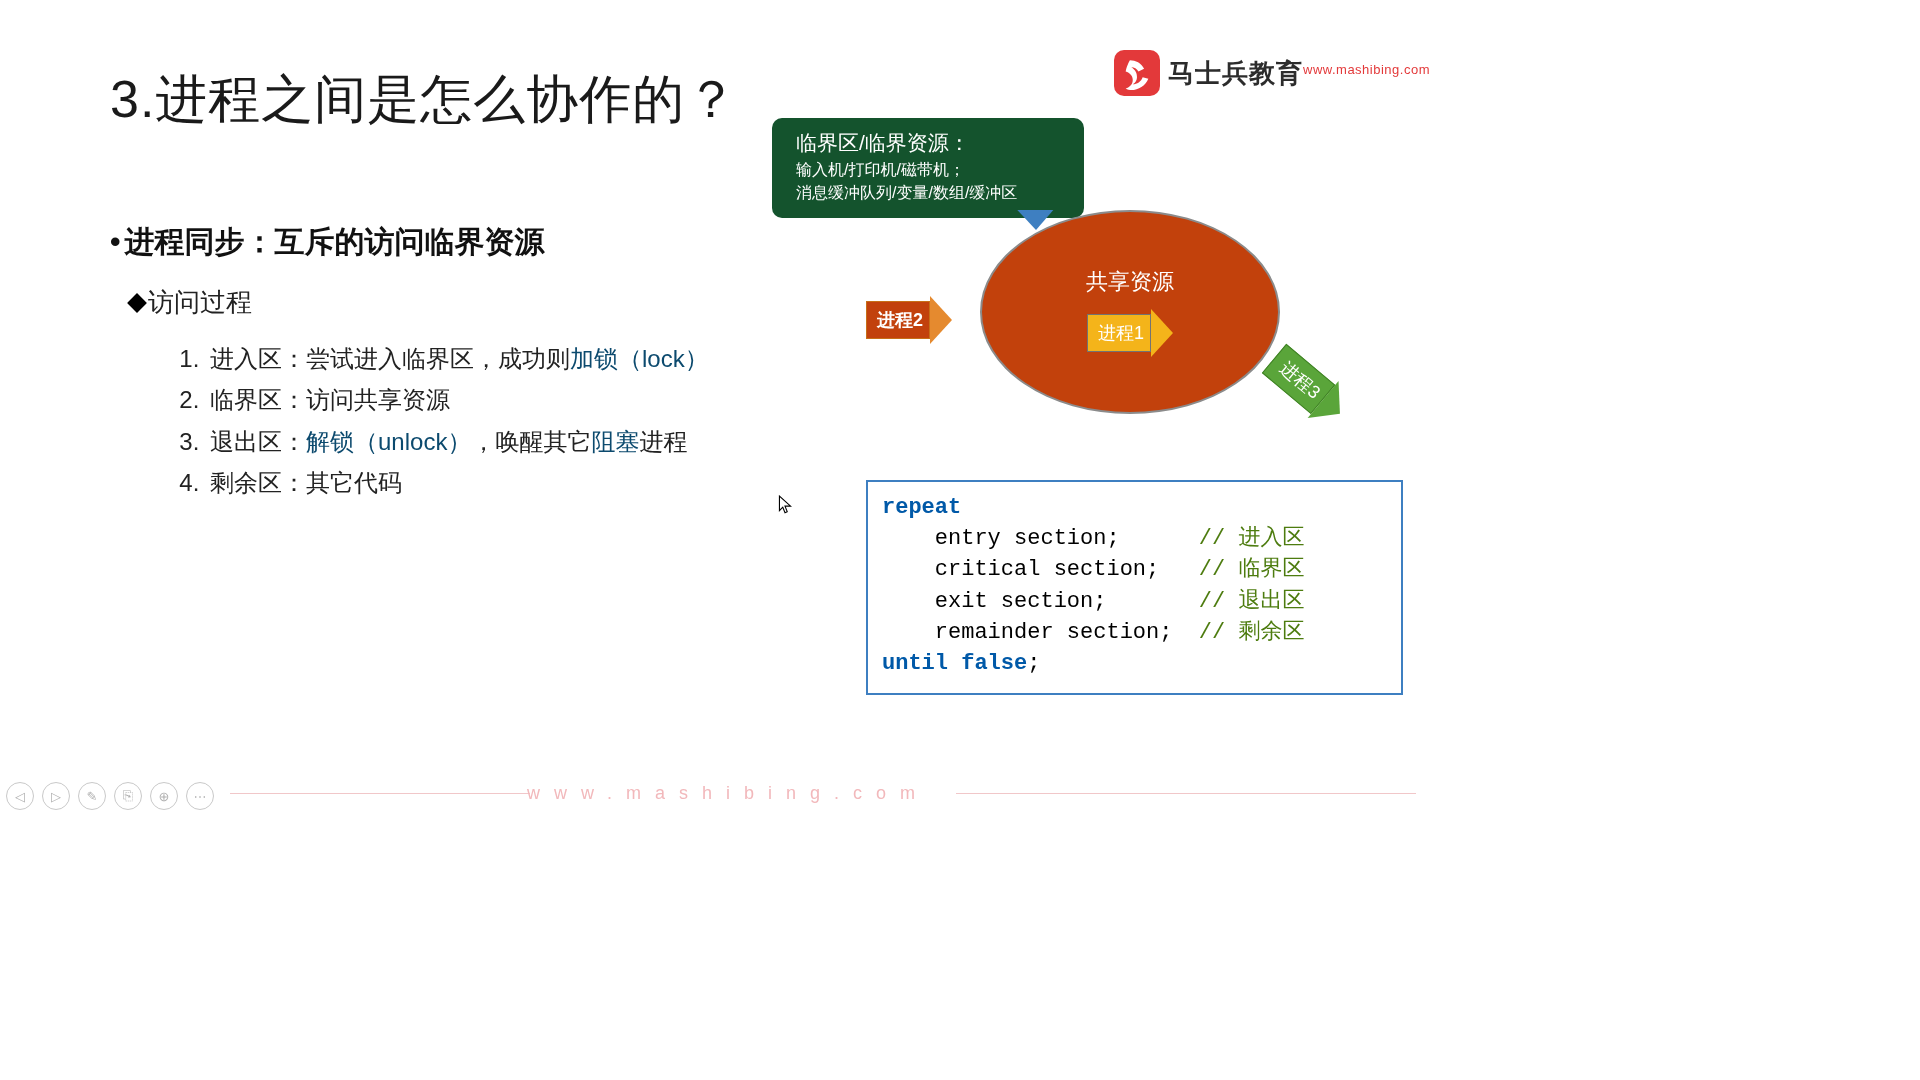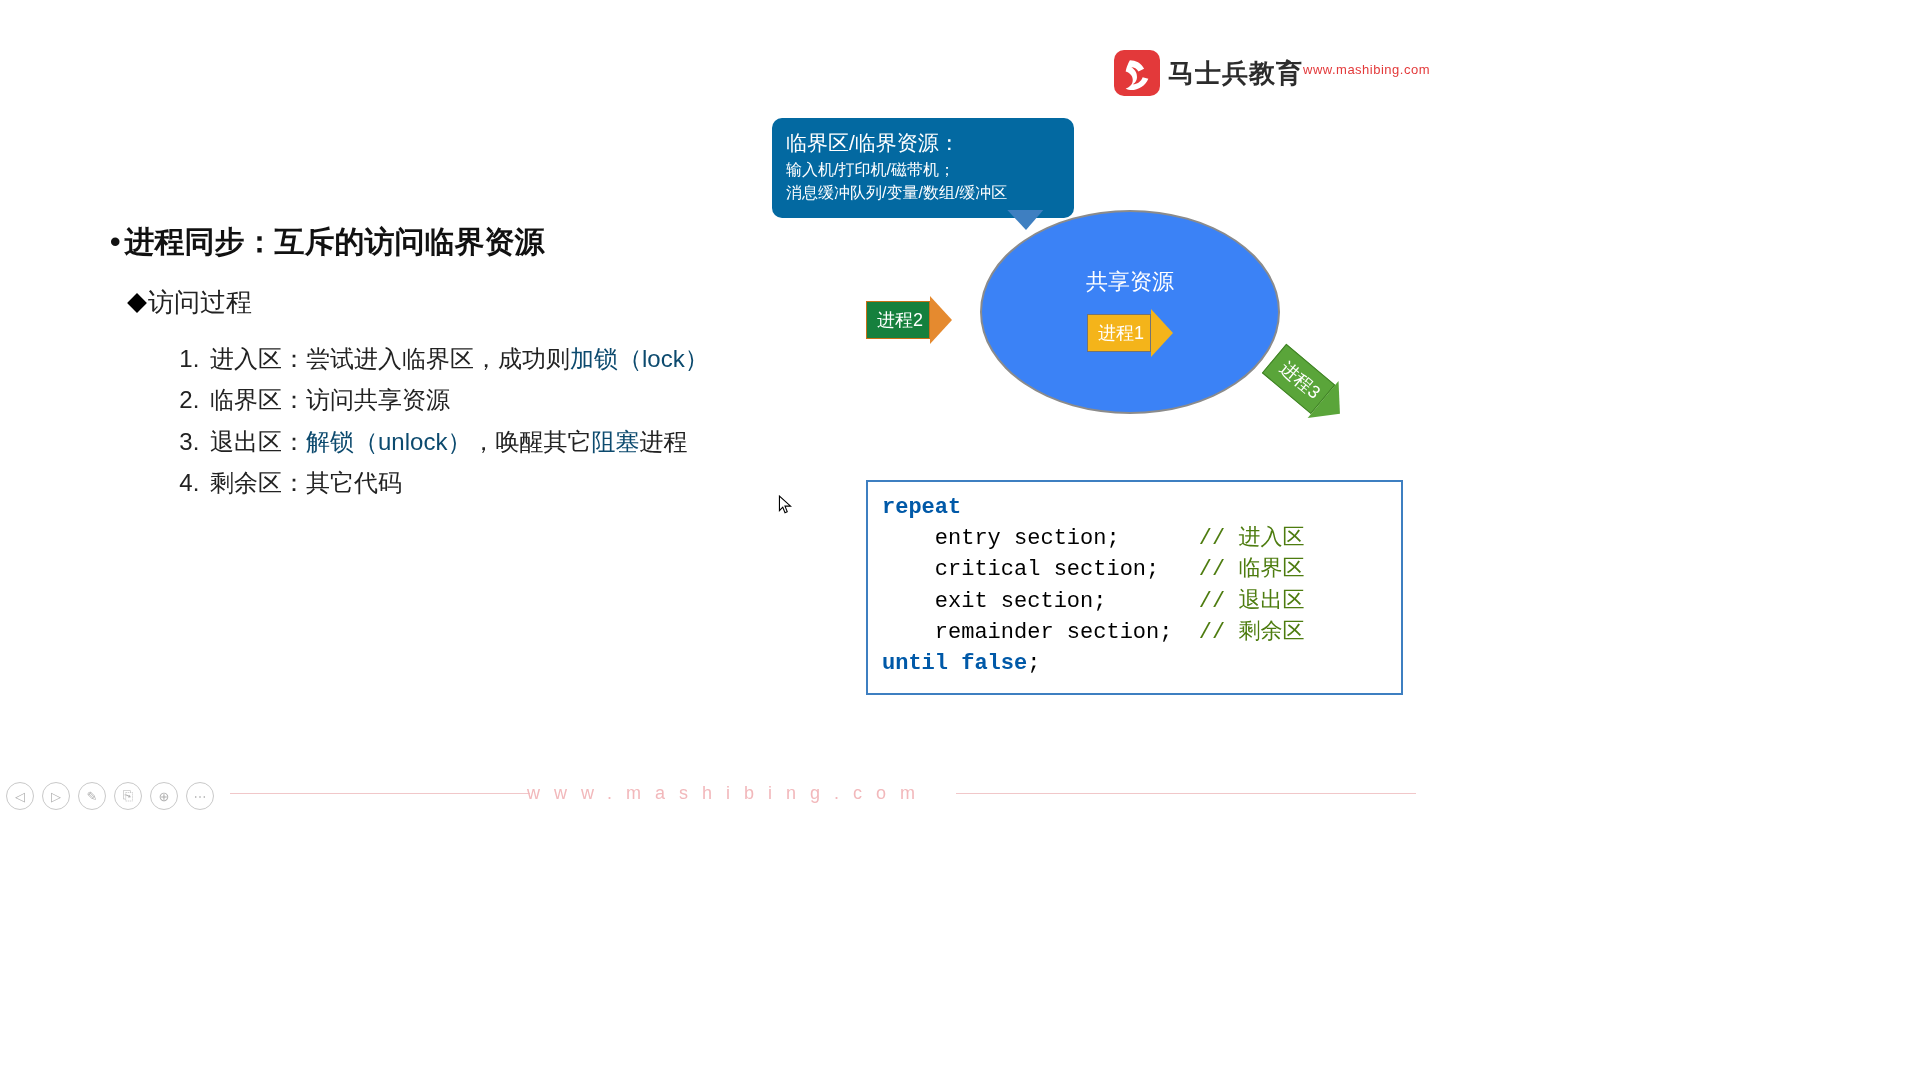--- a/index.html
+++ b/index.html
@@ -82,24 +82,24 @@
   line-height: 1.72;
 }
 ol.steps li { padding-left: 4px;}
 .red { color:#0c4a6e; }
 
 
 .bubble {
   position: absolute;
   top: 118px;
   left: 772px;
-  background: #0369a1;
+  background: #14532d;
   color: #fff;
   border-radius: 10px;
-  padding: 10px 18px 14px 14px;
+  padding: 10px 18px 14px 24px;
   width: 270px;
   line-height:1.4;
 }
 .bubble .t { font-size: 21px; margin-bottom:2px;}
 .bubble .s { font-size: 16px; }
 .bubble::after{
   content:"";
   position:absolute;
   bottom:-32px;
   right:40px;
@@ -107,21 +107,21 @@
   border-style:solid;
   border-color:#3e7fc1 transparent transparent transparent;
   transform: skewX(-25deg);
 }
 
 
 .oval {
   position:absolute;
   top: 210px; left: 980px;
   width: 296px; height: 200px;
-  background:#3b82f6;
+  background:#c2410c;
   border: 2px solid #8b8b8b;
   border-radius: 50%;
   display:flex; flex-direction:column; align-items:center; justify-content:center;
   color:#fff;
 }
 .oval .lbl { font-size:22px; margin-bottom:12px;}
 .arrow {
   position:absolute;
   display:flex; align-items:center;
 }
@@ -129,21 +129,21 @@
   height:36px;
   display:flex; align-items:center; justify-content:center;
   color:#fff; font-size:18px; font-weight:500;
   padding: 0 6px 0 10px;
 }
 .arrow .head {
   width:0;height:0;
   border-top:24px solid transparent;
   border-bottom:24px solid transparent;
 }
-.arrow.orange .body{ background:#15803d; border:1px solid #c76f17;}
+.arrow.orange .body{ background:#c2410c; border:1px solid #c76f17;font-weight:bold;}
 .arrow.orange .head{ border-left:22px solid #e58a2f;}
 .arrow.yellow .body{ background:#f4b41a; border:1px solid #737373;}
 .arrow.yellow .head{ border-left:22px solid #f4b41a;}
 .arrow.green {
   transform: rotate(40deg);
 }
 .arrow.green .body{ background:#5aa53a; border:1px solid #3f8125;}
 .arrow.green .head{ border-left:22px solid #5aa53a;}
 
 
@@ -208,20 +208,21 @@
       <svg viewBox="0 0 24 24">
           <path fill="#fff" d="M7 3c4 0 8 2 10 6l-4 2c-1-2-3-3-5-3 3 2 4 4 4 7 0 2-1 4-3 5 3 0 6-2 7-5l4 1c-2 5-7 8-12 8-1 0-3 0-4-1 3-1 5-3 5-6 0-3-2-5-5-6 1-5 3-8 3-8z"></path>
         </svg>
     </div>
     <div class="logo-text">
       <span class="cn">马士兵教育</span>
       <span class="url">www.mashibing.com</span>
     </div>
   </div>
 
+  <div class="title">3.进程之间是怎么协作的？</div>
 
   <div class="content">
     <div class="bullet-main">
       <span class="dot">•</span><span>进程同步：互斥的访问临界资源</span>
     </div>
     <div class="diamond-line">
       <span class="diamond"></span>
       <span>访问过程</span>
     </div>
     <ol class="steps">

